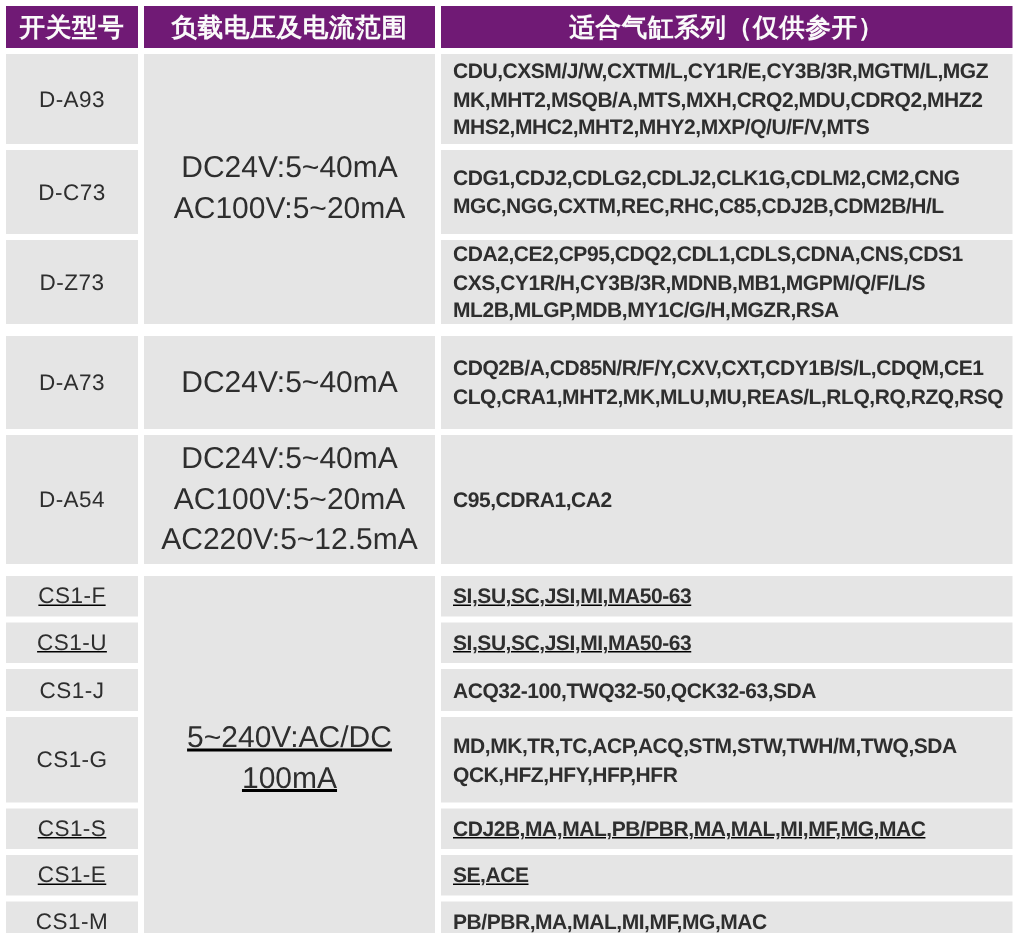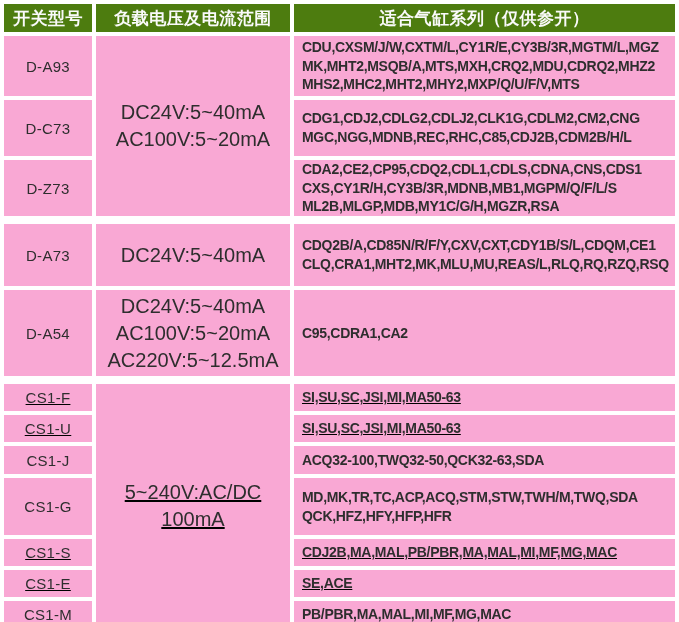--- a/index.html
+++ b/index.html
@@ -11,31 +11,31 @@
     overflow: hidden;
     font-family: "Liberation Sans", "DejaVu Sans", sans-serif;
   }
   table.spec {
     border-collapse: separate;
     border-spacing: 4px;
     width: 679px;
     table-layout: fixed;
   }
   th {
-    background: #4d7c0f;
+    background: #701a75;
     color: #fafafa;
     font-size: 17px;
     font-weight: bold;
     height: 28px;
     text-align: center;
     padding: 0;
     letter-spacing: 0.5px;
   }
   td {
-    background: #f9a8d4;
+    background: #e5e5e5;
     color: #2e2e2e;
     vertical-align: middle;
     padding: 0;
   }
   td.model {
     text-align: center;
     font-size: 15px;
     letter-spacing: 0.3px;
   }
   td.voltage {
@@ -90,21 +90,21 @@
       <td class="model">D-A93</td>
       <td class="voltage" rowspan="3">DC24V:5~40mA
 AC100V:5~20mA</td>
       <td class="series">CDU,CXSM/J/W,CXTM/L,CY1R/E,CY3B/3R,MGTM/L,MGZ
 MK,MHT2,MSQB/A,MTS,MXH,CRQ2,MDU,CDRQ2,MHZ2
 MHS2,MHC2,MHT2,MHY2,MXP/Q/U/F/V,MTS</td>
     </tr>
     <tr class="h56">
       <td class="model">D-C73</td>
       <td class="series">CDG1,CDJ2,CDLG2,CDLJ2,CLK1G,CDLM2,CM2,CNG
-MGC,NGG,MDNB,REC,RHC,C85,CDJ2B,CDM2B/H/L</td>
+MGC,NGG,CXTM,REC,RHC,C85,CDJ2B,CDM2B/H/L</td>
     </tr>
     <tr class="h56">
       <td class="model">D-Z73</td>
       <td class="series">CDA2,CE2,CP95,CDQ2,CDL1,CDLS,CDNA,CNS,CDS1
 CXS,CY1R/H,CY3B/3R,MDNB,MB1,MGPM/Q/F/L/S
 ML2B,MLGP,MDB,MY1C/G/H,MGZR,RSA</td>
     </tr>
     <tr class="spacer">
         <td colspan="3"></td>
       </tr>

